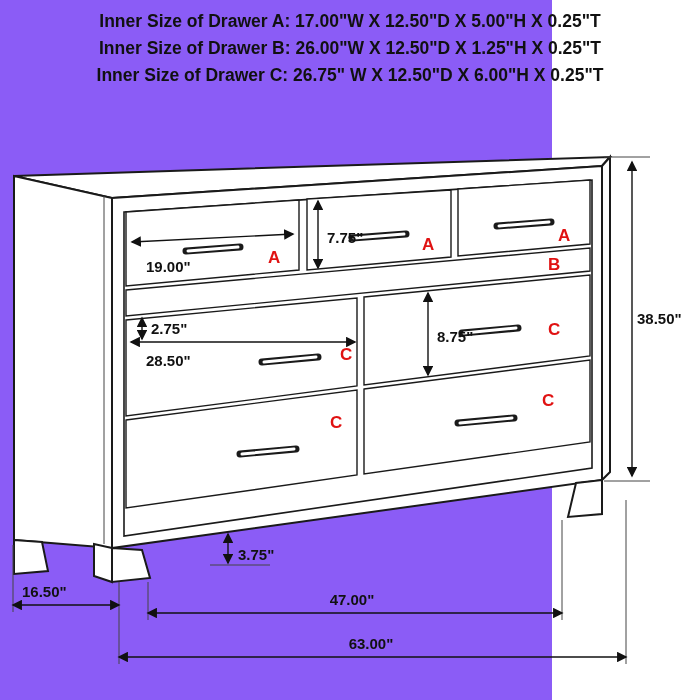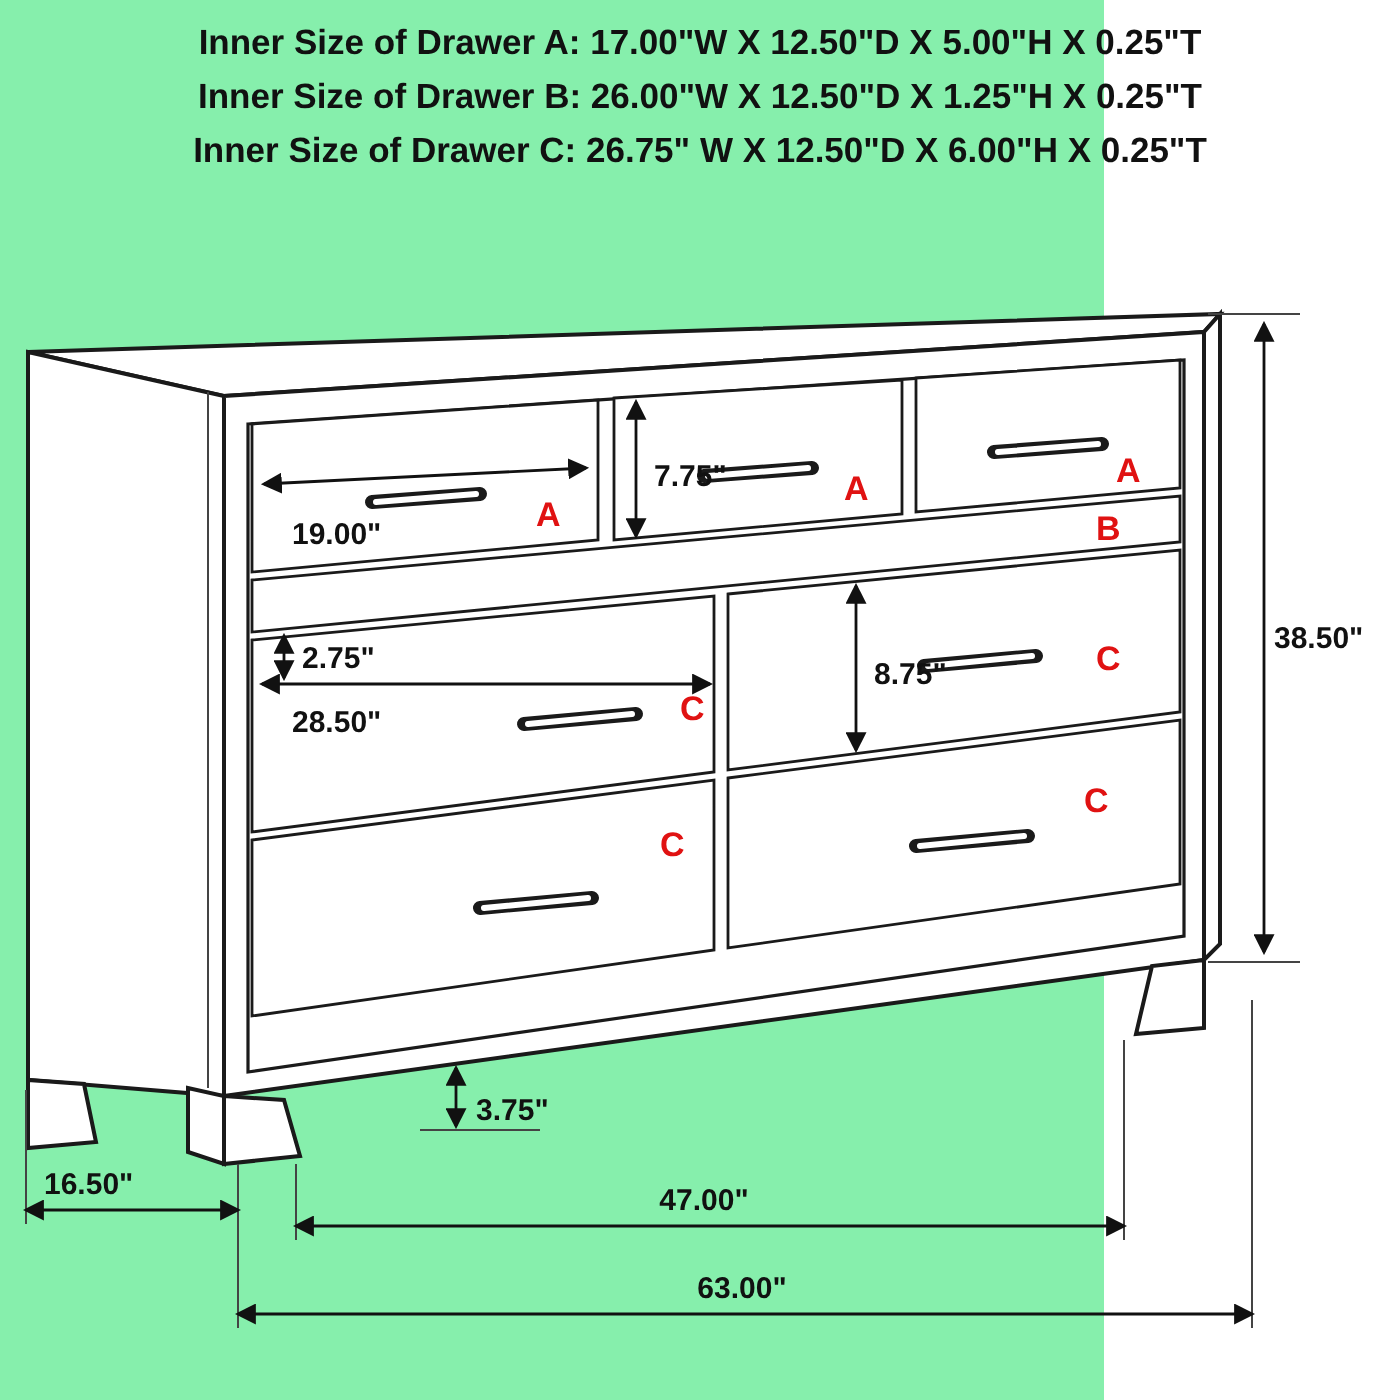--- a/index.html
+++ b/index.html
@@ -1,16 +1,16 @@
 <!DOCTYPE html>
 <html><head>
 <meta charset="utf-8">
 <style>
   html,body{margin:0;padding:0;background:#ffffff;}
-  .stage{width:552px;height:700px;position:relative;background:#86efac;}
+  .stage{width:552px;height:700px;position:relative;background:#8b5cf6;}
   text{font-family:"Liberation Sans", sans-serif;}
   .hdr{font-size:17.5px;font-weight:bold;fill:#111;text-anchor:middle;}
   .dim{font-size:15px;font-weight:bold;fill:#111;}
   .dimc{text-anchor:middle;}
   .lbl{font-size:17px;font-weight:bold;fill:#e01212;}
   .body-line{stroke:#1a1a1a;stroke-width:2;fill:#ffffff;}
   .draw-line{stroke:#1a1a1a;stroke-width:1.4;fill:#ffffff;}
   .frame{stroke:#1a1a1a;stroke-width:1.6;fill:none;}
   .ext{stroke:#444;stroke-width:1;}
   .dl{stroke:#111;stroke-width:1.4;}

